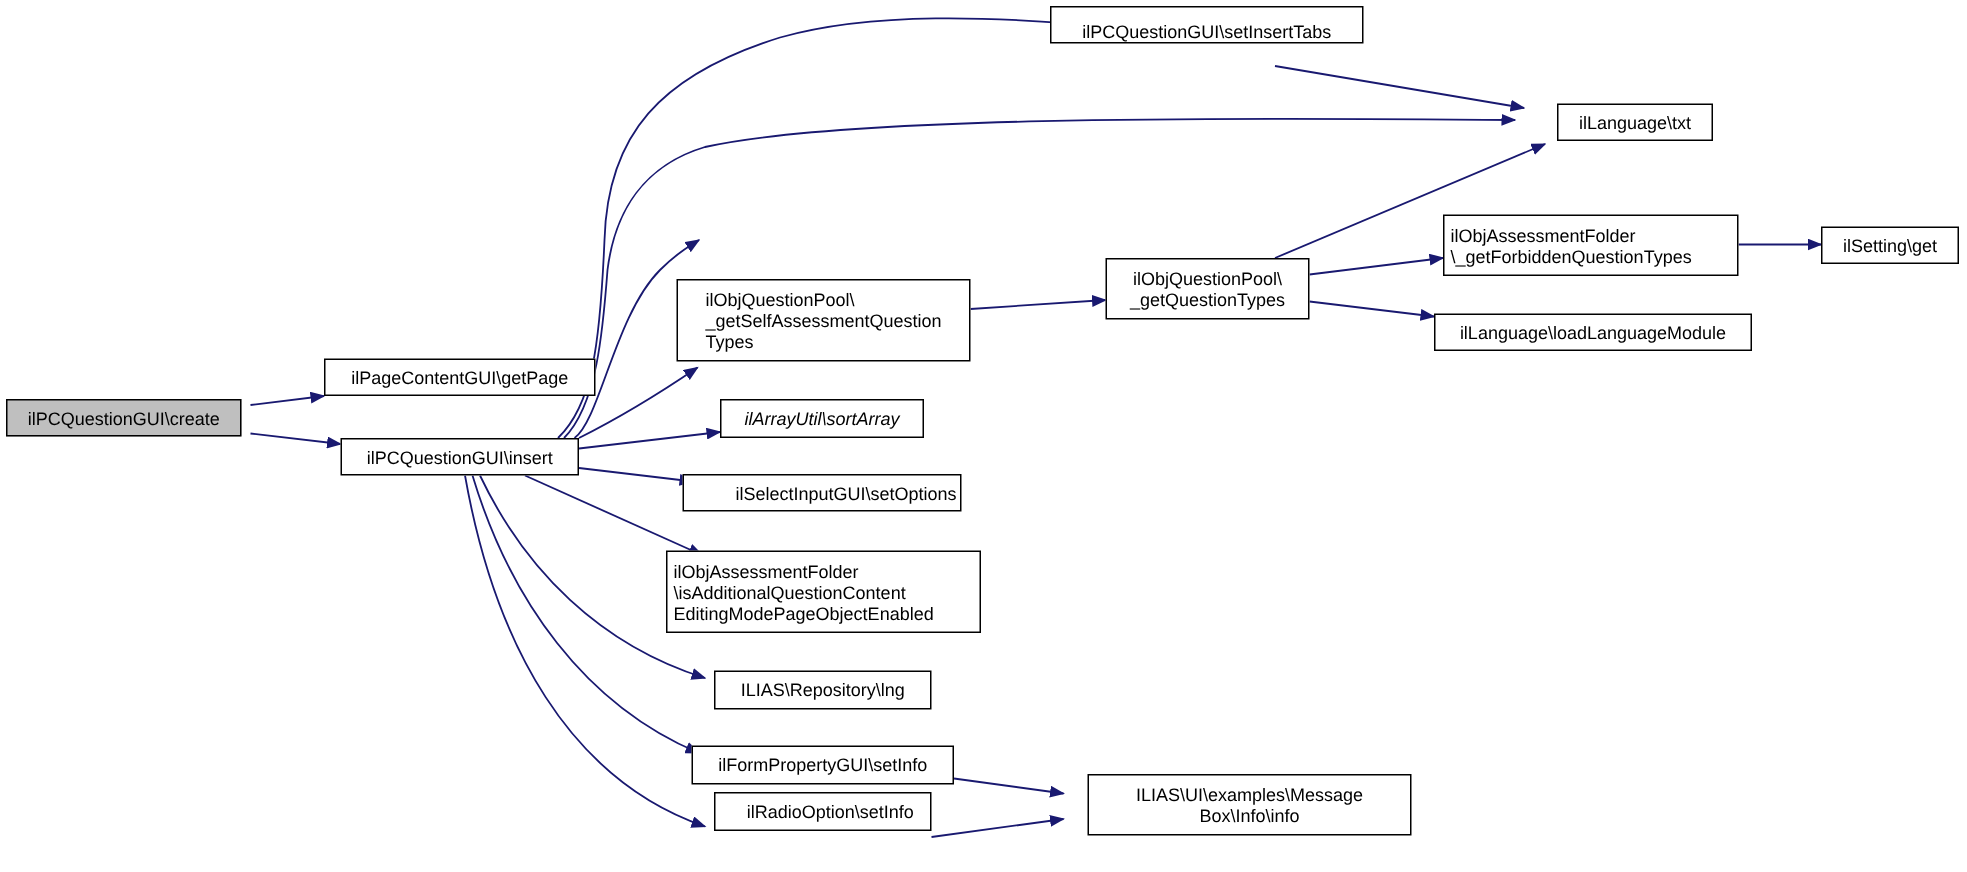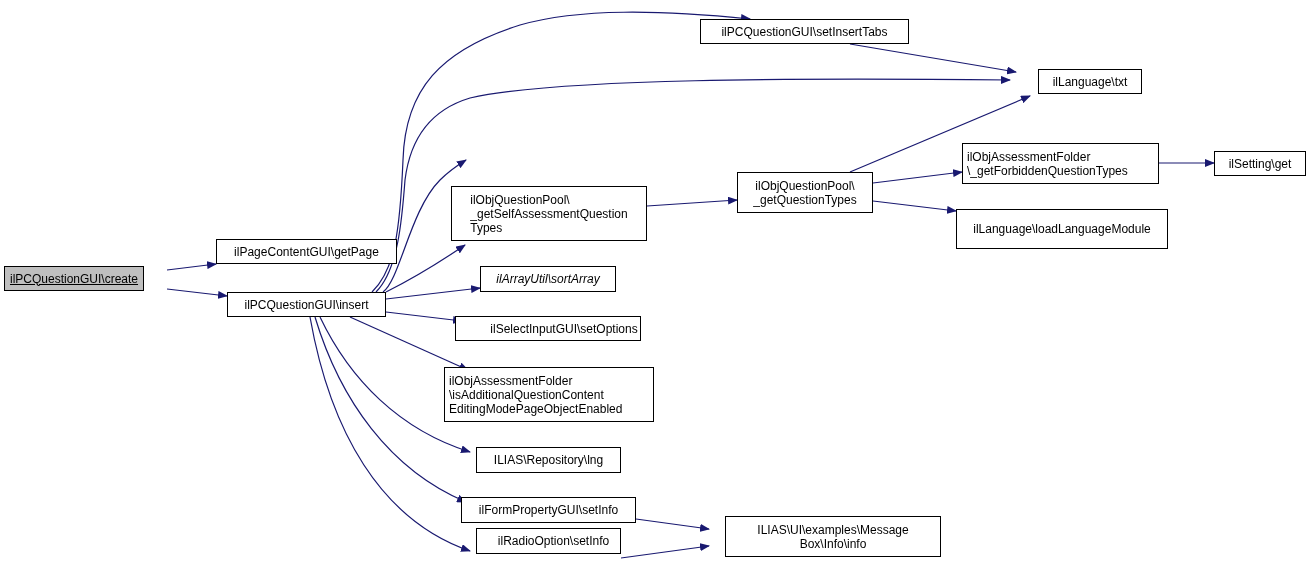--- a/index.html
+++ b/index.html
@@ -39,30 +39,30 @@
       <path d="M850,44 L1016,72" fill="none" stroke="#191970" stroke-width="1.2" marker-end="url(#arrow)"></path>
       <path d="M647,206 L737,200" fill="none" stroke="#191970" stroke-width="1.2" marker-end="url(#arrow)"></path>
       <path d="M850,172 L1030,96" fill="none" stroke="#191970" stroke-width="1.2" marker-end="url(#arrow)"></path>
       <path d="M873,183 L962,172" fill="none" stroke="#191970" stroke-width="1.2" marker-end="url(#arrow)"></path>
       <path d="M873,201 L956,211" fill="none" stroke="#191970" stroke-width="1.2" marker-end="url(#arrow)"></path>
       <path d="M1159,163 L1214,163" fill="none" stroke="#191970" stroke-width="1.2" marker-end="url(#arrow)"></path>
       <path d="M636,519 L709,529" fill="none" stroke="#191970" stroke-width="1.2" marker-end="url(#arrow)"></path>
       <path d="M621,558 L709,546" fill="none" stroke="#191970" stroke-width="1.2" marker-end="url(#arrow)"></path>
     </svg>
 
-  <div class="node root" style="left:4px;top:266px;width:140px;height:25px;text-decoration:underline;">
+  <div class="node root" style="left:4px;top:266px;width:157px;height:25px;">
     <span class="lbl">ilPCQuestionGUI\create</span>
   </div>
   <div class="node" style="left:216px;top:239px;width:181px;height:25px;">
     <span class="lbl">ilPageContentGUI\getPage</span>
   </div>
   <div class="node" style="left:227px;top:292px;width:159px;height:25px;">
     <span class="lbl">ilPCQuestionGUI\insert</span>
   </div>
-  <div class="node" style="left:700px;top:19px;width:209px;height:25px;">
+  <div class="node" style="left:700px;top:4px;width:209px;height:25px;align-items:flex-end;">
     <span class="lbl">ilPCQuestionGUI\setInsertTabs</span>
   </div>
   <div class="node" style="left:1010px;top:69px;width:104px;height:25px;margin-left:28px;">
     <span class="lbl">ilLanguage\txt</span>
   </div>
   <div class="node mixed" style="left:451px;top:186px;width:196px;height:55px;">
     <span class="lbl">ilObjQuestionPool\
 _getSelfAssessmentQuestion
 Types</span>
   </div>
@@ -70,21 +70,21 @@
     <span class="lbl">ilObjQuestionPool\
 _getQuestionTypes</span>
   </div>
   <div class="node left" style="left:962px;top:143px;width:197px;height:41px;">
     <span class="lbl">ilObjAssessmentFolder
 \_getForbiddenQuestionTypes</span>
   </div>
   <div class="node" style="left:1214px;top:151px;width:92px;height:25px;">
     <span class="lbl">ilSetting\get</span>
   </div>
-  <div class="node" style="left:956px;top:209px;width:212px;height:40px;">
+  <div class="node" style="left:956px;top:209px;width:212px;height:25px;">
     <span class="lbl">ilLanguage\loadLanguageModule</span>
   </div>
   <div class="node" style="left:480px;top:266px;width:136px;height:26px;font-style:italic;">
     <span class="lbl">ilArrayUtil\sortArray</span>
   </div>
   <div class="node" style="left:455px;top:316px;width:186px;height:25px;padding-left:36px;">
     <span class="lbl">ilSelectInputGUI\setOptions</span>
   </div>
   <div class="node left" style="left:444px;top:367px;width:210px;height:55px;">
     <span class="lbl">ilObjAssessmentFolder

